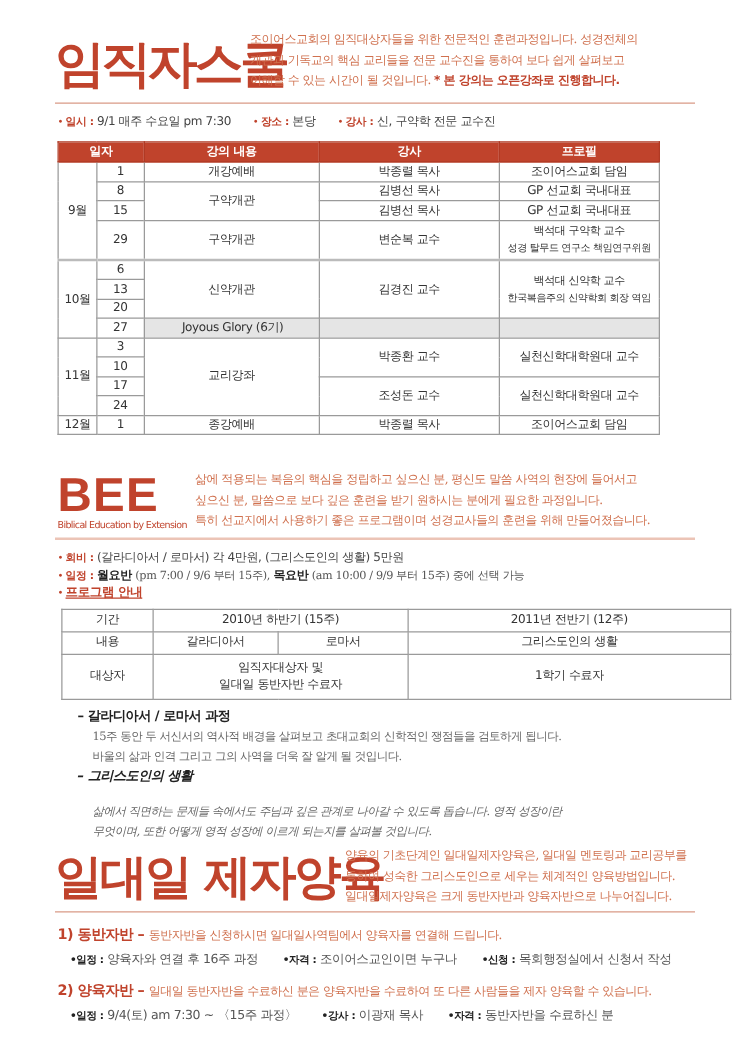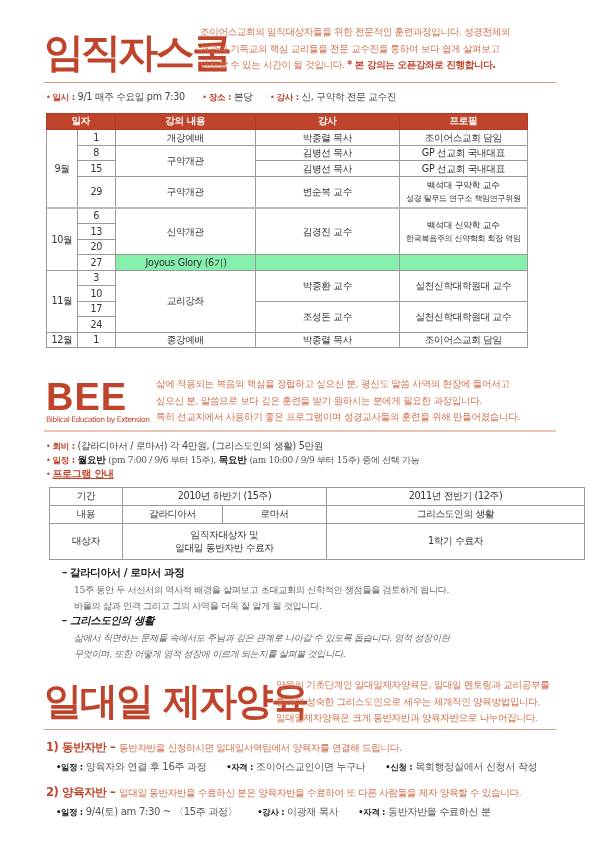--- a/index.html
+++ b/index.html
@@ -22,21 +22,21 @@
   .info-line .serif { font-family: "DejaVu Serif", serif; font-size: 9px; color: #555; }
   .info-line .strong { font-weight: bold; color: #222; }
 
   
   table { border-collapse: collapse; table-layout: fixed; }
   .sched { width: 482px; font-size: 9.6px; color: #333; letter-spacing: -0.3px; }
   .sched th { background: #c0432c; color: #fff; font-weight: bold; height: 16px; font-size: 9.6px; border: 1px solid #b03a24; border-left-color: #e8a896; }
   .sched th:first-child { border-left-color: #b03a24; }
   .sched td { border: 1px solid #9a9a9a; text-align: center; height: 15.5px; padding: 0; line-height: 1.2; }
   .sched td.prof2 { font-size: 8.8px; line-height: 14px; }
-  .sched tr.hl td.hlc { background: #86efac; }
+  .sched tr.hl td.hlc { background: #e5e5e5; }
   .sched tr.month-start td { border-top: 2px solid #bbb; }
 
   
   .bee-sub { font-size: 7.6px; color: #c0432c; letter-spacing: -0.5px; white-space: nowrap; }
 
   .prog { width: 535px; font-size: 9.6px; color: #333; letter-spacing: -0.3px; }
   .prog td { border: 1px solid #9a9a9a; text-align: center; height: 18px; line-height: 1.35; }
   .prog tr.tall td { height: 36px; }
 
   .sub-head { font-size: 10.5px; font-weight: bold; color: #222; letter-spacing: -0.4px; }
@@ -228,21 +228,21 @@
 
 <div class="abs" style="left:62px; top:566px; width:520px;">
   <div class="sub-head">– 갈라디아서 / 로마서 과정</div>
   <div class="sub-body" style="padding-left:12px; margin-top:2px;">
     <div>15주 동안 두 서신서의 역사적 배경을 살펴보고 초대교회의 신학적인 쟁점들을 검토하게 됩니다.</div>
     <div>바울의 삶과 인격 그리고 그의 사역을 더욱 잘 알게 될 것입니다.</div>
   </div>
 </div>
 <div class="abs" style="left:62px; top:614px; width:520px;font-style:italic;">
   <div class="sub-head">– 그리스도인의 생활</div>
-  <div class="sub-body" style="padding-left:12px; margin-top:2px;">
+  <div class="sub-body" style="padding-left:12px; margin-top:14px;">
     <div>삶에서 직면하는 문제들 속에서도 주님과 깊은 관계로 나아갈 수 있도록 돕습니다. 영적 성장이란</div>
     <div>무엇이며, 또한 어떻게 영적 성장에 이르게 되는지를 살펴볼 것입니다.</div>
   </div>
 </div>
 
 <div class="abs big-title" style="left:44px; top:682px; font-size:38px; letter-spacing:-2px;">일대일 제자양육</div>
 
 <div class="abs intro" style="left:276px; top:677px; width:310px;">
   <div>양육의 기초단계인 일대일제자양육은, 일대일 멘토링과 교리공부를</div>
   <div>통하여 성숙한 그리스도인으로 세우는 체계적인 양육방법입니다.</div>

